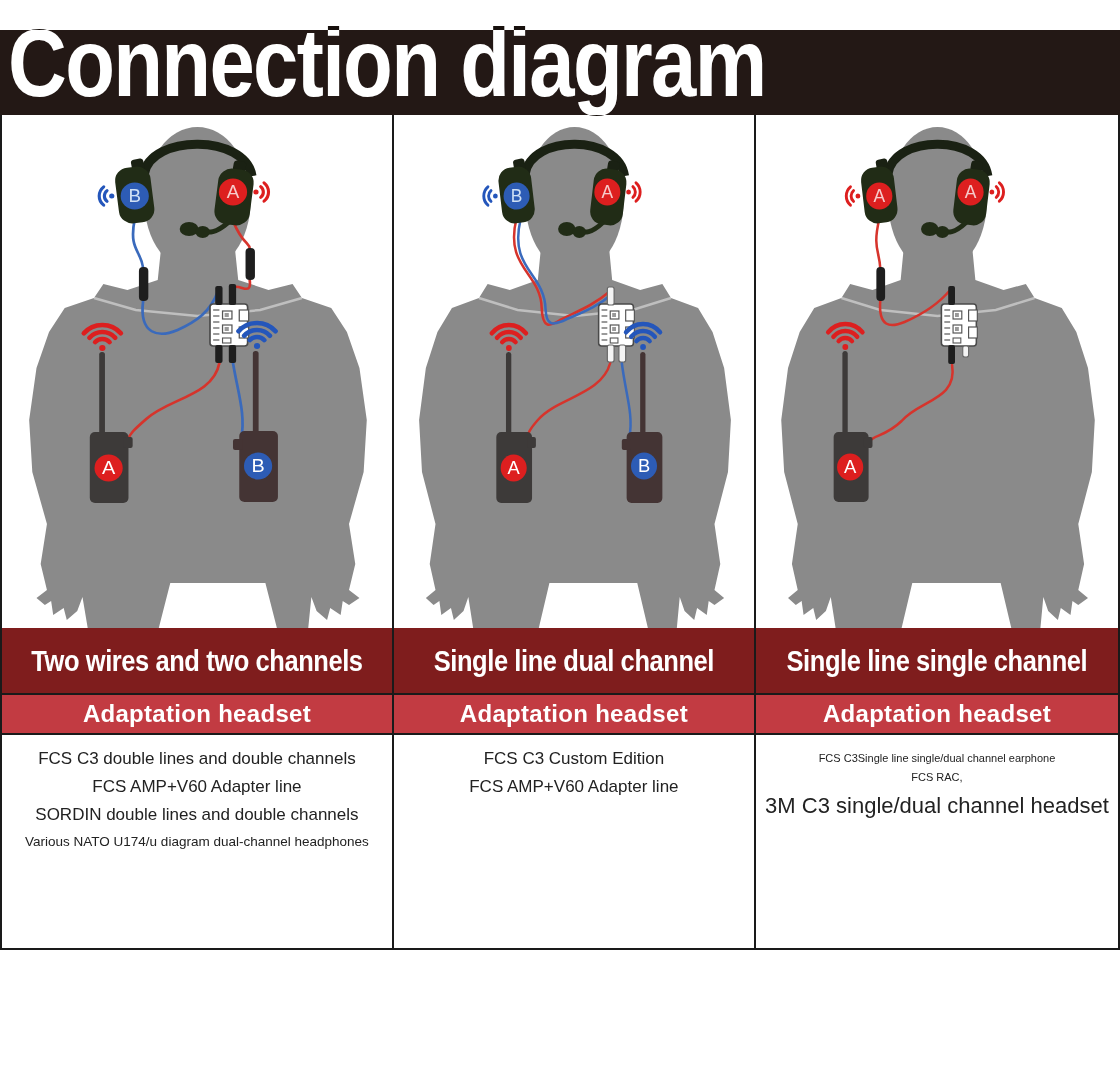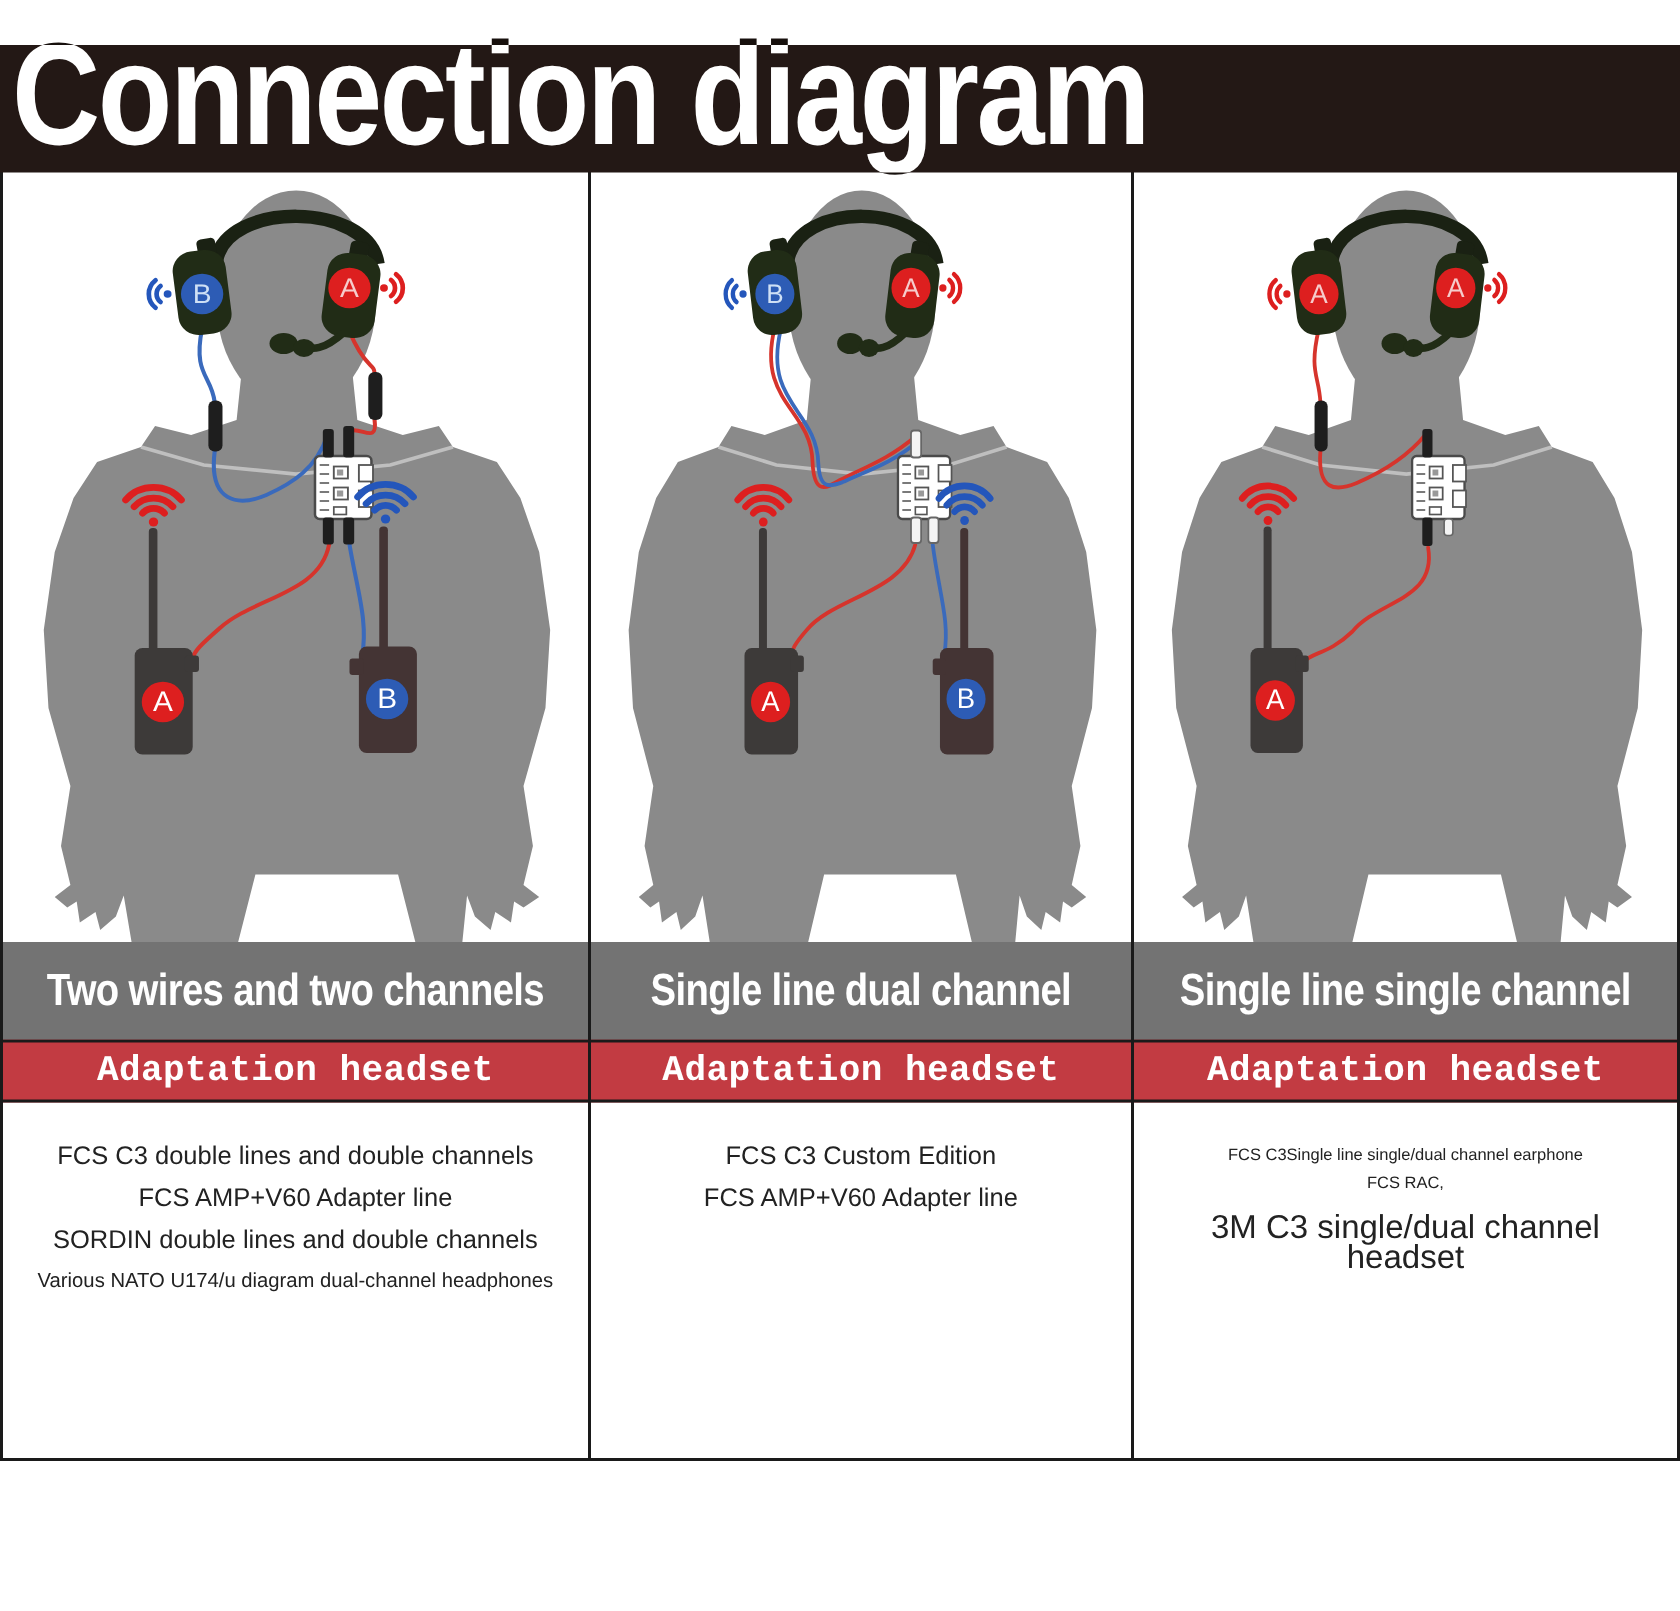--- a/index.html
+++ b/index.html
@@ -15,26 +15,26 @@
   .big-title.whitecopy{top:-16px;color:#ffffff;}
   .subtitle{width:1120px;height:40px;display:flex;align-items:center;justify-content:center;
     color:#c03a40;font-size:23px;letter-spacing:.2px;}
 
   
   .grid{display:grid;grid-template-columns:1fr 1fr 1fr;border:2px solid #1a1a1a;box-sizing:border-box;width:1120px;}
   .panel{border-right:2px solid #1a1a1a;background:#fff;}
   .panel:last-child{border-right:none;}
   .figure{height:528px;background:#fff;}
   .figure svg{display:block;width:100%;height:528px;}
-  .ptitle{height:65px;background:#737373;color:#fff;display:flex;align-items:center;justify-content:center;margin:0;}
+  .ptitle{height:65px;background:#7f1d1d;color:#fff;display:flex;align-items:center;justify-content:center;margin:0;}
   .ptitle span{font-size:30px;font-weight:700;letter-spacing:-.5px;white-space:nowrap;
     transform:scaleX(.85);transform-origin:center;}
   .redbar{height:42px;box-sizing:border-box;background:#c23b42;border-top:2px solid #1a1a1a;border-bottom:2px solid #1a1a1a;
-    color:#fff;display:flex;align-items:center;justify-content:center;font-size:24px;font-weight:700;letter-spacing:.3px;font-family:Liberation Mono, monospace;}
-  .items{height:213px;box-sizing:border-box;margin:12px;padding:14px 6px 0 6px;list-style:none;text-align:center;color:#222;}
+    color:#fff;display:flex;align-items:center;justify-content:center;font-size:24px;font-weight:700;letter-spacing:.3px;}
+  .items{height:213px;box-sizing:border-box;margin:0;padding:14px 6px 0 6px;list-style:none;text-align:center;color:#222;}
   .items li{font-size:17px;line-height:20px;margin:0 0 8px 0;}
   .items li.sm{font-size:13.5px;line-height:17px;}
   .items li.sm3{font-size:11px;line-height:18px;margin-bottom:1px;}
   .items li.big{font-size:22px;margin-top:10px;}
   .bottomspace{height:69px;background:#fff;}
 
   svg text{font-family:"Liberation Sans",sans-serif;}
 </style>
 </head>
 <body>

